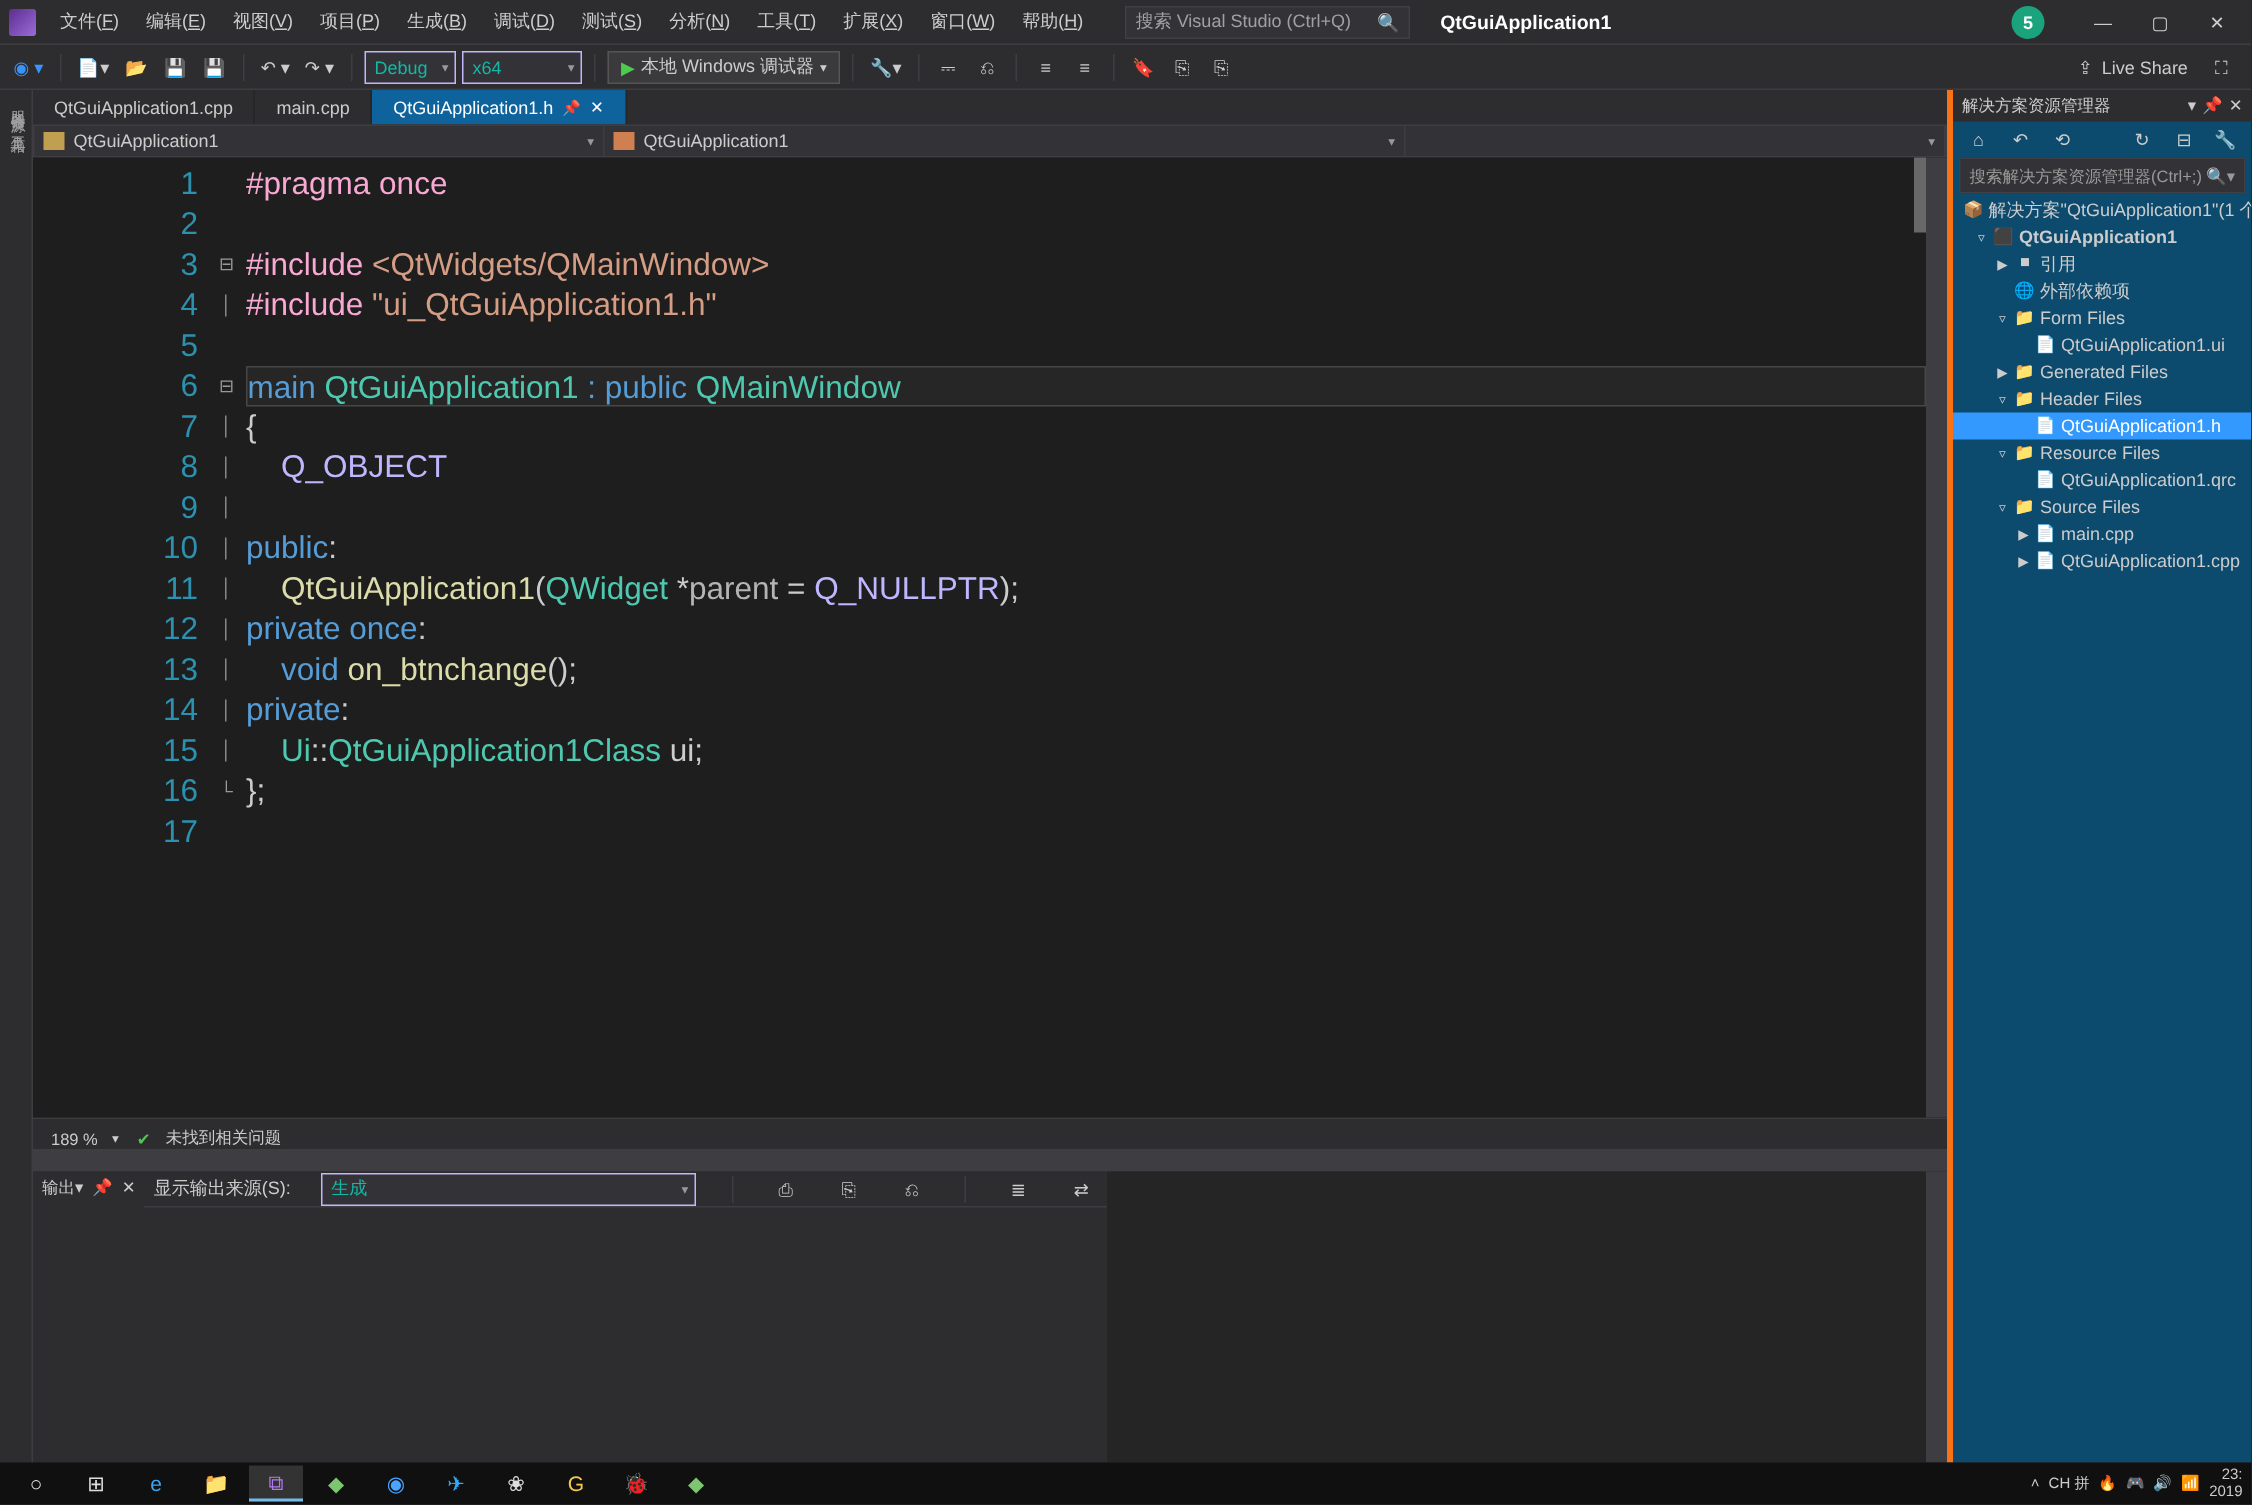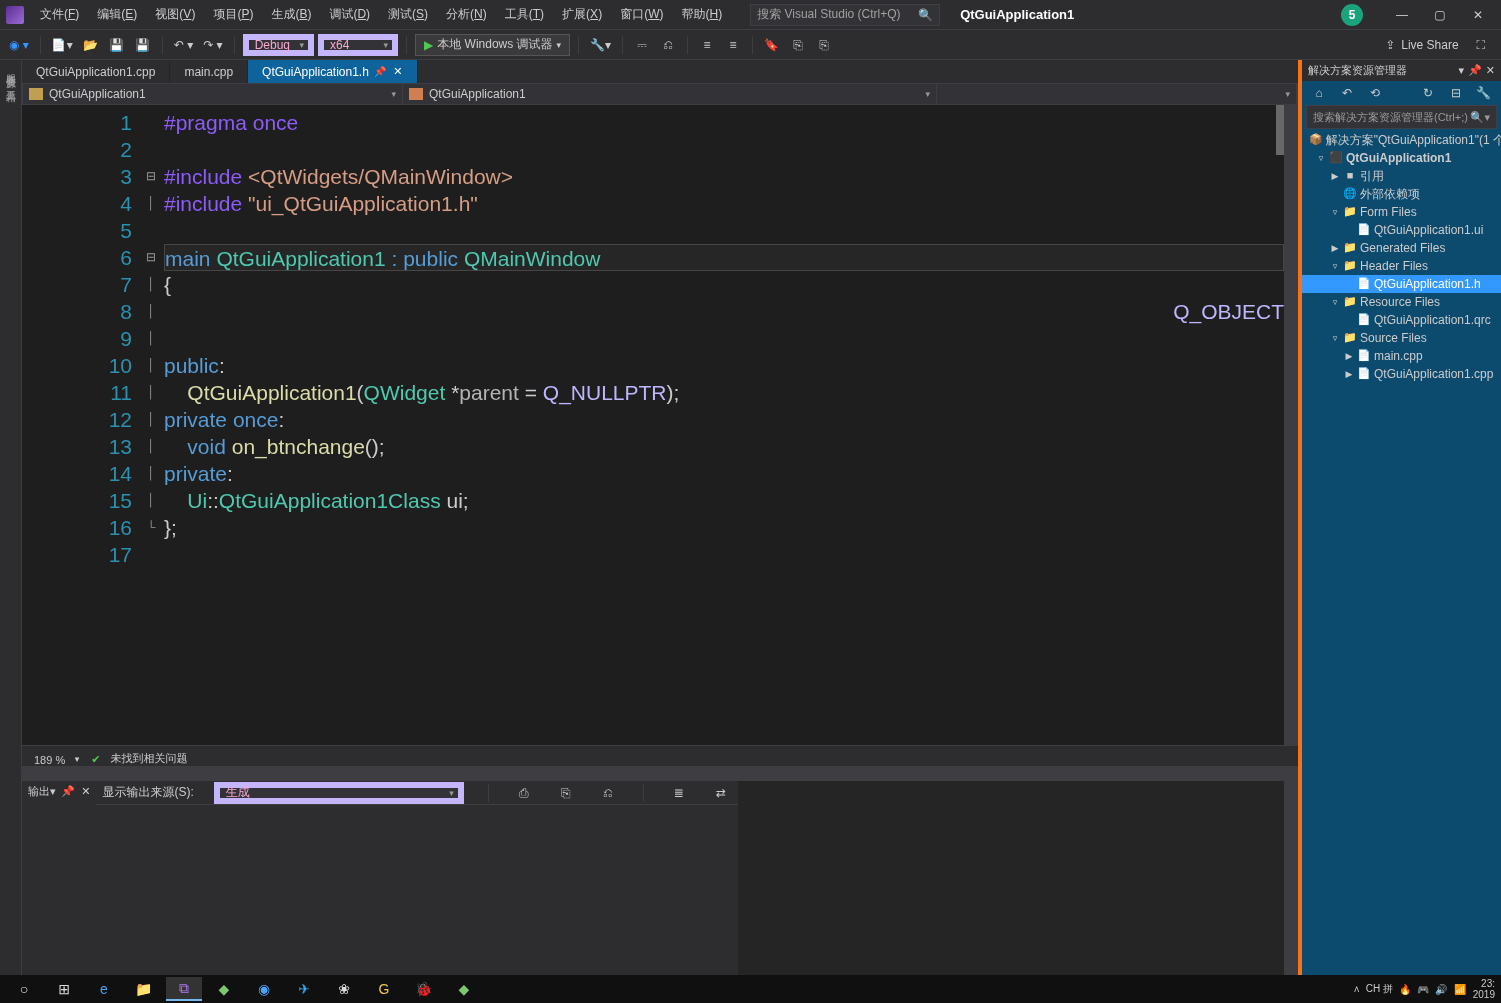--- a/index.html
+++ b/index.html
@@ -12,21 +12,21 @@
 .searchbox{margin-left:20px;background:#333337;border:1px solid #3f3f46;height:22px;width:190px;display:flex;align-items:center;padding:0 6px;color:#a0a0a0;font-size:12px}
 .searchbox .mag{margin-left:auto}
 .title-proj{margin-left:20px;color:#fff;font-weight:600;font-size:13px}
 .wincontrols{margin-left:auto;display:flex;align-items:center;gap:4px}
 .avatar{width:22px;height:22px;border-radius:50%;background:#1ba37e;color:#fff;display:flex;align-items:center;justify-content:center;font-size:12px;font-weight:600;margin-right:18px}
 .winbtn{width:34px;height:24px;display:flex;align-items:center;justify-content:center;font-size:12px;color:#ccc}
 .toolbar{height:30px;background:#2d2d30;display:flex;align-items:center;padding:2px 6px;gap:4px;border-bottom:1px solid #3e3e42}
 .tbtn{height:22px;min-width:22px;display:flex;align-items:center;justify-content:center;padding:0 3px;color:#ccc;font-size:12px}
 .tbtn.blue{color:#3794ff}
 .sep{width:1px;height:18px;background:#3e3e42;margin:0 4px}
-.combo{background:#333337;border:6px solid #c4b5fd;height:22px;padding:0 18px 0 6px;display:flex;align-items:center;font-size:12px;color:#f9a8d4;position:relative;min-width:50px}
+.combo{background:#333337;border:1px solid #c4b5fd;height:22px;padding:0 18px 0 6px;display:flex;align-items:center;font-size:12px;color:#14b8a6;position:relative;min-width:50px}
 .combo::after{content:"▾";position:absolute;right:4px;font-size:9px;color:#999}
 .startbtn{background:#3a3a3d;border:1px solid #555;height:22px;padding:0 8px;display:flex;align-items:center;gap:4px;font-size:12px}
 .startbtn .play{color:#4ec94e}
 .liveshare{margin-left:auto;display:flex;align-items:center;gap:6px;padding:0 10px;font-size:12px}
 
 .mainarea{display:flex;height:calc(100% - 60px - 28px)}
 .leftgutter{width:22px;background:#2d2d30;border-right:1px solid #3e3e42;display:flex;flex-direction:column;align-items:center;padding-top:6px;gap:12px}
 .verttext{writing-mode:vertical-lr;font-size:10px;color:#a0a0a0;letter-spacing:1px}
 .centercol{flex:1;display:flex;flex-direction:column;min-width:0}
 .tabstrip{height:23px;background:#2d2d30;display:flex;align-items:flex-end}
@@ -42,21 +42,21 @@
 .gutter{width:120px;text-align:right;padding:4px 10px 0 0;color:#2b91af;line-height:27px;flex-shrink:0}
 .gutter div{height:27px}
 .foldcol{width:18px;padding-top:4px;line-height:27px;color:#999;font-size:12px;flex-shrink:0}
 .foldcol div{height:27px;text-align:center}
 .code{flex:1;padding:4px 0 0 4px;line-height:27px;position:relative;min-width:0;overflow:hidden}
 .code .line{height:27px;white-space:pre}
 .caret-hl{background:rgba(255,255,255,0.04);border:1px solid #464646}
 .scrollv{width:14px;background:#3e3e42}
 .minimap{position:absolute;right:14px;top:0;width:8px;height:50px;background:#686868}
 
-.pp{color:#8b5cf6}
+.pp{color:#f9a8d4}
 .str{color:#d69d85}
 .kw{color:#569cd6}
 .type{color:#4ec9b0}
 .mac{color:#beb7ff}
 .fn{color:#dcdcaa}
 .op{color:#b4b4b4}
 
 .statstrip{height:21px;background:#2d2d30;border-top:1px solid #3e3e42;display:flex;align-items:flex-end;padding:0 8px;font-size:11px;gap:10px}
 .zoomcombo{padding:0 16px 0 4px;position:relative}
 .zoomcombo::after{content:"▾";position:absolute;right:2px;font-size:9px}
@@ -230,21 +230,21 @@
           <div></div>
         </div>
       <div class="code" id="code">
           <div class="line" style="position: relative;"><span class="pp">#pragma</span><span> </span><span class="pp">once</span></div>
           <div class="line" style="position: relative;"></div>
           <div class="line" style="position: relative;"><span class="pp">#include </span><span class="str">&lt;QtWidgets/QMainWindow&gt;</span></div>
           <div class="line" style="position: relative;"><span class="pp">#include </span><span class="str">"ui_QtGuiApplication1.h"</span></div>
           <div class="line" style="position: relative;"></div>
           <div class="line caret-hl" style="position: relative;"><span class="kw">main</span><span> </span><span class="type">QtGuiApplication1</span><span> </span><span class="kw">:</span><span> </span><span class="kw">public</span><span> </span><span class="type">QMainWindow</span></div>
           <div class="line" style="position: relative;"><span>{</span></div>
-          <div class="line" style="position: relative; text-align: right;"><span>    </span><span class="mac">Q_OBJECT</span></div>
+          <div class="line" style="position: relative;"><span>    </span><span class="mac">Q_OBJECT</span></div>
           <div class="line" style="position: relative;"></div>
           <div class="line" style="position: relative;"><span class="kw">public</span><span>:</span></div>
           <div class="line" style="position: relative;"><span>    </span><span class="fn">QtGuiApplication1</span><span>(</span><span class="type">QWidget</span><span> *</span><span class="op">parent</span><span> = </span><span class="mac">Q_NULLPTR</span><span>);</span></div>
           <div class="line" style="position: relative;"><span class="kw">private</span><span> </span><span class="kw">once</span><span>:</span></div>
           <div class="line" style="position: relative;"><span>    </span><span class="kw">void</span><span> </span><span class="fn">on_btnchange</span><span>();</span></div>
           <div class="line" style="position: relative;"><span class="kw">private</span><span>:</span></div>
           <div class="line" style="position: relative;"><span>    </span><span class="type">Ui</span><span>::</span><span class="type">QtGuiApplication1Class</span><span> </span><span>ui</span><span>;</span></div>
           <div class="line" style="position: relative;"><span>};</span></div>
           <div class="line" style="position: relative;"></div>
         </div>

